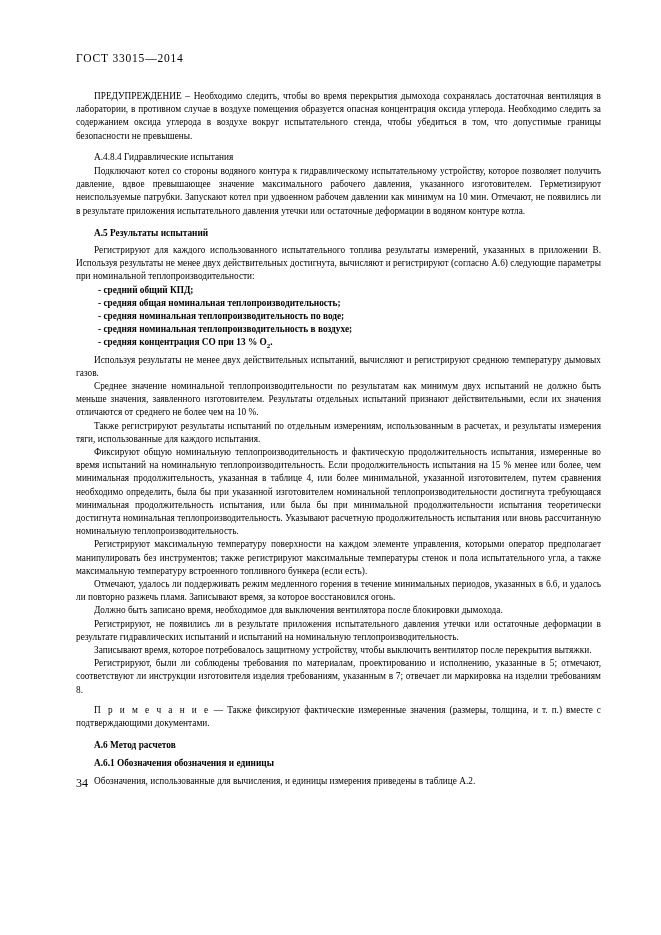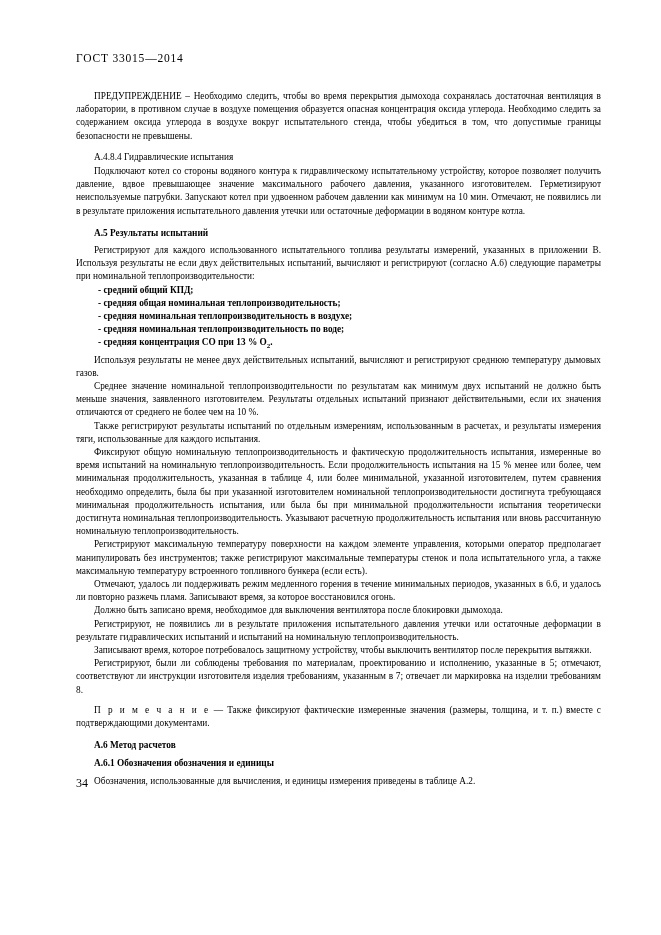--- a/index.html
+++ b/index.html
@@ -77,26 +77,26 @@
   <div class="content">
 
     <p>ПРЕДУПРЕЖДЕНИЕ – Необходимо следить, чтобы во время перекрытия дымохода сохранялась достаточная вентиляция в лаборатории, в противном случае в воздухе помещения образуется опасная концентрация оксида углерода. Необходимо следить за содержанием оксида углерода в воздухе вокруг испытательного стенда, чтобы убедиться в том, что допустимые границы безопасности не превышены.</p>
 
     <p class="subheading">А.4.8.4 Гидравлические испытания</p>
 
     <p>Подключают котел со стороны водяного контура к гидравлическому испытательному устройству, которое позволяет получить давление, вдвое превышающее значение максимального рабочего давления, указанного изготовителем. Герметизируют неиспользуемые патрубки. Запускают котел при удвоенном рабочем давлении как минимум на 10 мин. Отмечают, не появились ли в результате приложения испытательного давления утечки или остаточные деформации в водяном контуре котла.</p>
 
     <p class="heading">А.5 Результаты испытаний</p>
 
-    <p>Регистрируют для каждого использованного испытательного топлива результаты измерений, указанных в приложении В. Используя результаты не если двух действительных испытаний, вычисляют и регистрируют (согласно А.6) следующие параметры при номинальной теплопроизводительности:</p>
+    <p>Регистрируют для каждого использованного испытательного топлива результаты измерений, указанных в приложении В. Используя результаты не менее двух действительных достигнута, вычисляют и регистрируют (согласно А.6) следующие параметры при номинальной теплопроизводительности:</p>
 
     <p class="list-item">- средний общий КПД;</p>
     <p class="list-item">- средняя общая номинальная теплопроизводительность;</p>
+    <p class="list-item">- средняя номинальная теплопроизводительность по воде;</p>
     <p class="list-item">- средняя номинальная теплопроизводительность в воздухе;</p>
-    <p class="list-item">- средняя номинальная теплопроизводительность по воде;</p>
     <p class="list-item"><span>- средняя концентрация СО при 13 % О</span><sub>2</sub><span>.</span></p>
 
     <p>Используя результаты не менее двух действительных испытаний, вычисляют и регистрируют среднюю температуру дымовых газов.</p>
     <p>Среднее значение номинальной теплопроизводительности по результатам как минимум двух испытаний не должно быть меньше значения, заявленного изготовителем. Результаты отдельных испытаний признают действительными, если их значения отличаются от среднего не более чем на 10 %.</p>
     <p>Также регистрируют результаты испытаний по отдельным измерениям, использованным в расчетах, и результаты измерения тяги, использованные для каждого испытания.</p>
     <p>Фиксируют общую номинальную теплопроизводительность и фактическую продолжительность испытания, измеренные во время испытаний на номинальную теплопроизводительность. Если продолжительность испытания на 15 % менее или более, чем минимальная продолжительность, указанная в таблице 4, или более минимальной, указанной изготовителем, путем сравнения необходимо определить, была бы при указанной изготовителем номинальной теплопроизводительности достигнута требующаяся минимальная продолжительность испытания, или была бы при минимальной продолжительности испытания теоретически достигнута номинальная теплопроизводительность. Указывают расчетную продолжительность испытания или вновь рассчитанную номинальную теплопроизводительность.</p>
     <p>Регистрируют максимальную температуру поверхности на каждом элементе управления, которыми оператор предполагает манипулировать без инструментов; также регистрируют максимальные температуры стенок и пола испытательного угла, а также максимальную температуру встроенного топливного бункера (если есть).</p>
     <p>Отмечают, удалось ли поддерживать режим медленного горения в течение минимальных периодов, указанных в 6.6, и удалось ли повторно разжечь пламя. Записывают время, за которое восстановился огонь.</p>
     <p>Должно быть записано время, необходимое для выключения вентилятора после блокировки дымохода.</p>
     <p>Регистрируют, не появились ли в результате приложения испытательного давления утечки или остаточные деформации в результате гидравлических испытаний и испытаний на номинальную теплопроизводительность.</p>

